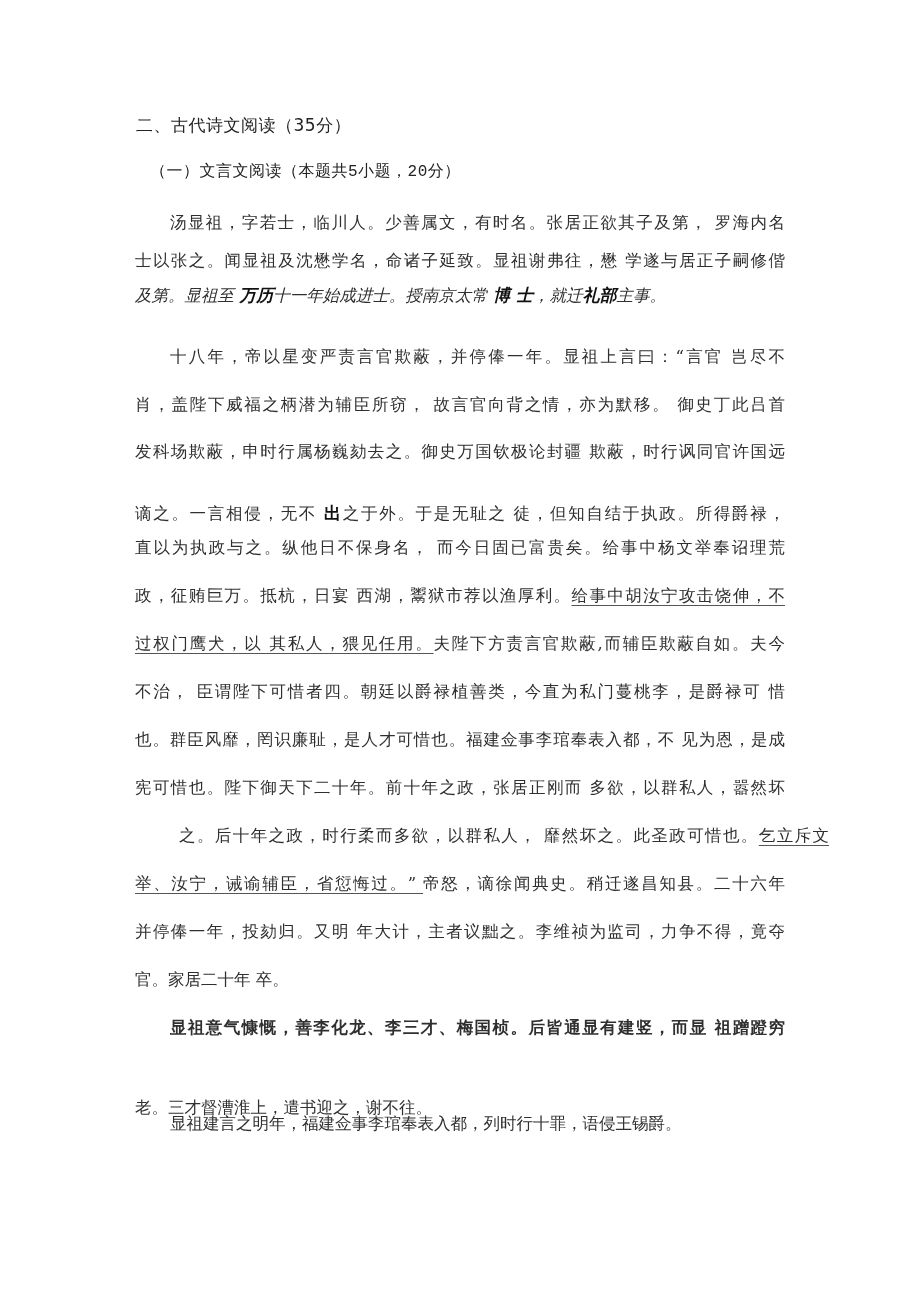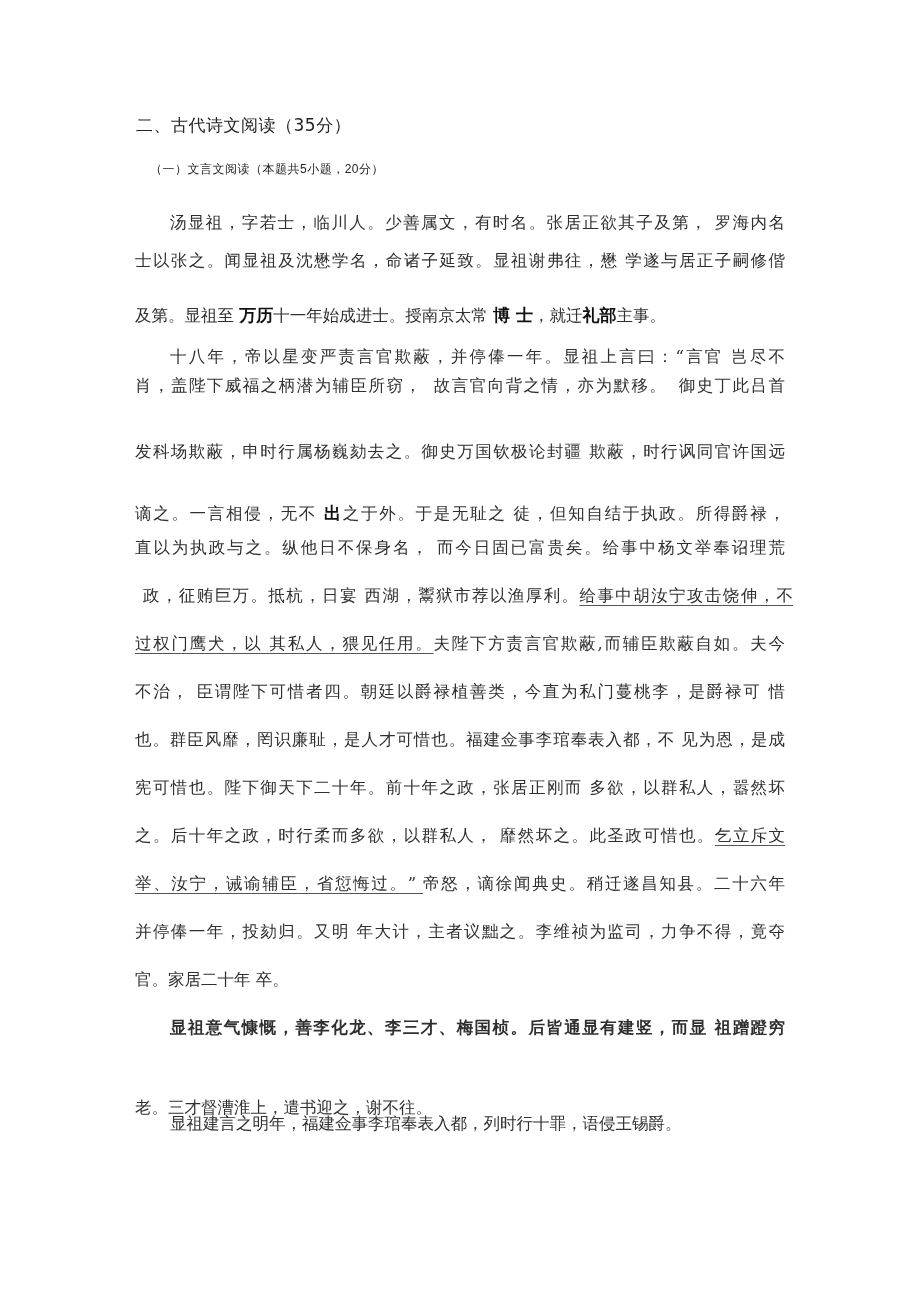--- a/index.html
+++ b/index.html
@@ -1,47 +1,47 @@
 <!DOCTYPE html>
 <html><head>
   <meta charset="utf-8">
   <style>
     html, body { margin: 0; padding: 0; background: #ffffff; }
     body { width: 920px; height: 1302px; position: relative; overflow: hidden;
       font-family: "DejaVu Serif", "Liberation Serif", serif; color: #2a2a2a; }
     .page { position: absolute; left: 0; top: 0; width: 920px; height: 1046px; }
     .h1 { position: absolute; left: 136px; top: 114px; font-size: 17px; font-family: "DejaVu Sans", "Liberation Sans", sans-serif; color: #222; letter-spacing: 0.5px; }
-    .h2 { position: absolute; left: 150px; top: 161px; font-size: 12px; font-family: Liberation Sans, sans-serif; color: #222; letter-spacing: 0.5px; }
+    .h2 { position: absolute; left: 150px; top: 161px; font-size: 16px; font-family: Liberation Mono, monospace; color: #222; letter-spacing: 0.5px; }
     .line { position: absolute; left: 135px; width: 650px; font-size: 16.5px; line-height: 22px; white-space: nowrap; text-align: justify; text-align-last: justify; color: #2f2f2f; }
     .line.indent { left: 170px; width: 615px; }
     .line.last { text-align-last: left; }
     .b { font-weight: bold; font-family: "DejaVu Sans", "Liberation Sans", sans-serif; color: #111; font-size: 17px; }
     .u { text-decoration: underline; text-decoration-color: #555; text-underline-offset: 4px; }
   </style>
 </head>
 <body>
 
 <div class="page">
   <div class="h1">二、古代诗文阅读（35分）</div>
   <div class="h2">（一）文言文阅读（本题共5小题，20分）</div>
   <div id="body-lines">
       <div class="line indent" style="top: 212px;"><span class="">汤显祖，字若士，临川人。少善属文，有时名。张居正欲其子及第，  罗海内名</span></div>
       <div class="line" style="top: 250px;"><span class="">士以张之。闻显祖及沈懋学名，命诸子延致。显祖谢弗往，懋 学遂与居正子嗣修偕</span></div>
-      <div class="line last" style="top: 304px;"><span class="">及第。显祖至 </span><span class="b ">万历</span><span class="">十一年始成进士。授南京太常 </span><span class="b ">博 士</span><span class="">，就迁</span><span class="b ">礼部</span><span class="">主事。</span></div>
+      <div class="line last" style="top: 284px; font-style: italic;"><span class="">及第。显祖至 </span><span class="b ">万历</span><span class="">十一年始成进士。授南京太常 </span><span class="b ">博 士</span><span class="">，就迁</span><span class="b ">礼部</span><span class="">主事。</span></div>
       <div class="line indent" style="top: 346px;"><span class="">十八年，帝以星变严责言官欺蔽，并停俸一年。显祖上言曰：“言官 岂尽不</span></div>
-      <div class="line" style="top: 376px; font-family: Liberation Mono, monospace;"><span class="">肖，盖陛下威福之柄潜为辅臣所窃，  故言官向背之情，亦为默移。 御史丁此吕首</span></div>
+      <div class="line" style="top: 394px;"><span class="">肖，盖陛下威福之柄潜为辅臣所窃，  故言官向背之情，亦为默移。 御史丁此吕首</span></div>
       <div class="line" style="top: 441px;"><span class="">发科场欺蔽，申时行属杨巍劾去之。御史万国钦极论封疆 欺蔽，时行讽同官许国远</span></div>
       <div class="line" style="top: 490px; margin-top: 12px;"><span class="">谪之。一言相侵，无不 </span><span class="b ">出</span><span class="">之于外。于是无耻之 徒，但知自结于执政。所得爵禄，</span></div>
       <div class="line" style="top: 537px;"><span class="">直以为执政与之。纵他日不保身名，  而今日固已富贵矣。给事中杨文举奉诏理荒</span></div>
-      <div class="line" style="top: 585px; margin-left: 8px;"><span class="">政，征贿巨万。抵杭，日宴 西湖，鬻狱市荐以渔厚利。</span><span class="u">给事中胡汝宁攻击饶伸，不</span></div>
+      <div class="line" style="top: 585px;"><span class="">政，征贿巨万。抵杭，日宴 西湖，鬻狱市荐以渔厚利。</span><span class="u">给事中胡汝宁攻击饶伸，不</span></div>
       <div class="line" style="top: 633px;"><span class="u">过权门鹰犬，以 其私人，猥见任用。</span><span class="">夫陛下方责言官欺蔽,而辅臣欺蔽自如。夫今</span></div>
       <div class="line" style="top: 681px;"><span class="">不治，  臣谓陛下可惜者四。朝廷以爵禄植善类，今直为私门蔓桃李，是爵禄可 惜</span></div>
       <div class="line" style="top: 729px;"><span class="">也。群臣风靡，罔识廉耻，是人才可惜也。福建佥事李琯奉表入都，不 见为恩，是成</span></div>
       <div class="line" style="top: 777px;"><span class="">宪可惜也。陛下御天下二十年。前十年之政，张居正刚而 多欲，以群私人，嚣然坏</span></div>
-      <div class="line" style="top: 825px;"><span class="">之。后十年之政，时行柔而多欲，以群私人，  靡然坏之。此圣政可惜也。</span><span class="u">乞立斥文</span></div>
+      <div class="line" style="top: 825px; margin-left: 44px;"><span class="">之。后十年之政，时行柔而多欲，以群私人，  靡然坏之。此圣政可惜也。</span><span class="u">乞立斥文</span></div>
       <div class="line" style="top: 873px;"><span class="u">举、汝宁，诫谕辅臣，省愆悔过。” </span><span class="">帝怒，谪徐闻典史。稍迁遂昌知县。二十六年</span></div>
       <div class="line" style="top: 921px;"><span class="">并停俸一年，投劾归。又明 年大计，主者议黜之。李维祯为监司，力争不得，竟夺</span></div>
       <div class="line last" style="top: 969px;"><span class="">官。家居二十年 卒。</span></div>
       <div class="line indent" style="top: 1017px; font-weight: bold;"><span class="">显祖意气慷慨，善李化龙、李三才、梅国桢。后皆通显有建竖，而显 祖蹭蹬穷</span></div>
       <div class="line last" style="top: 1065px; margin-top: 32px;"><span class="">老。三才督漕淮上，遣书迎之，谢不往。</span></div>
       <div class="line indent last" style="top: 1113px;"><span class="">显祖建言之明年，福建佥事李琯奉表入都，列时行十罪，语侵王锡爵。</span></div>
     </div>
 </div>
 
 </body></html>

